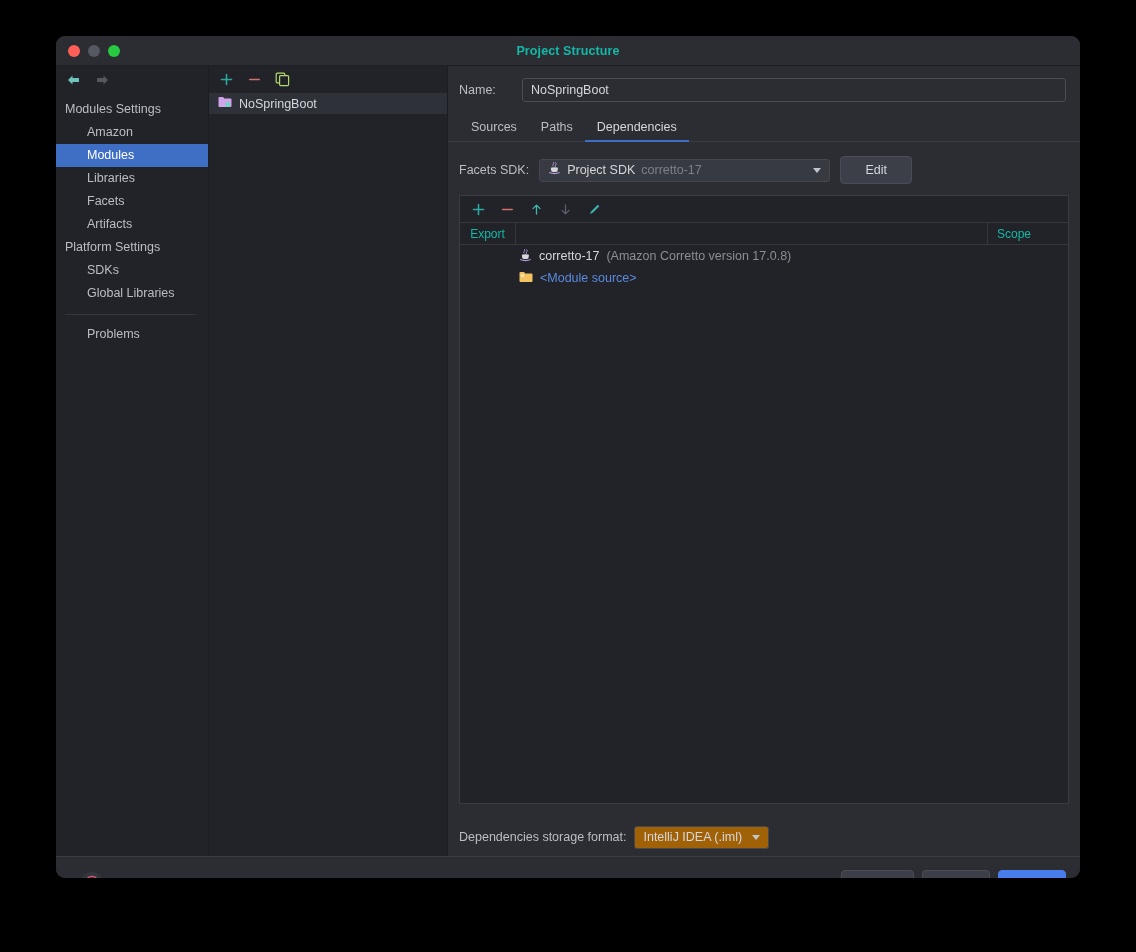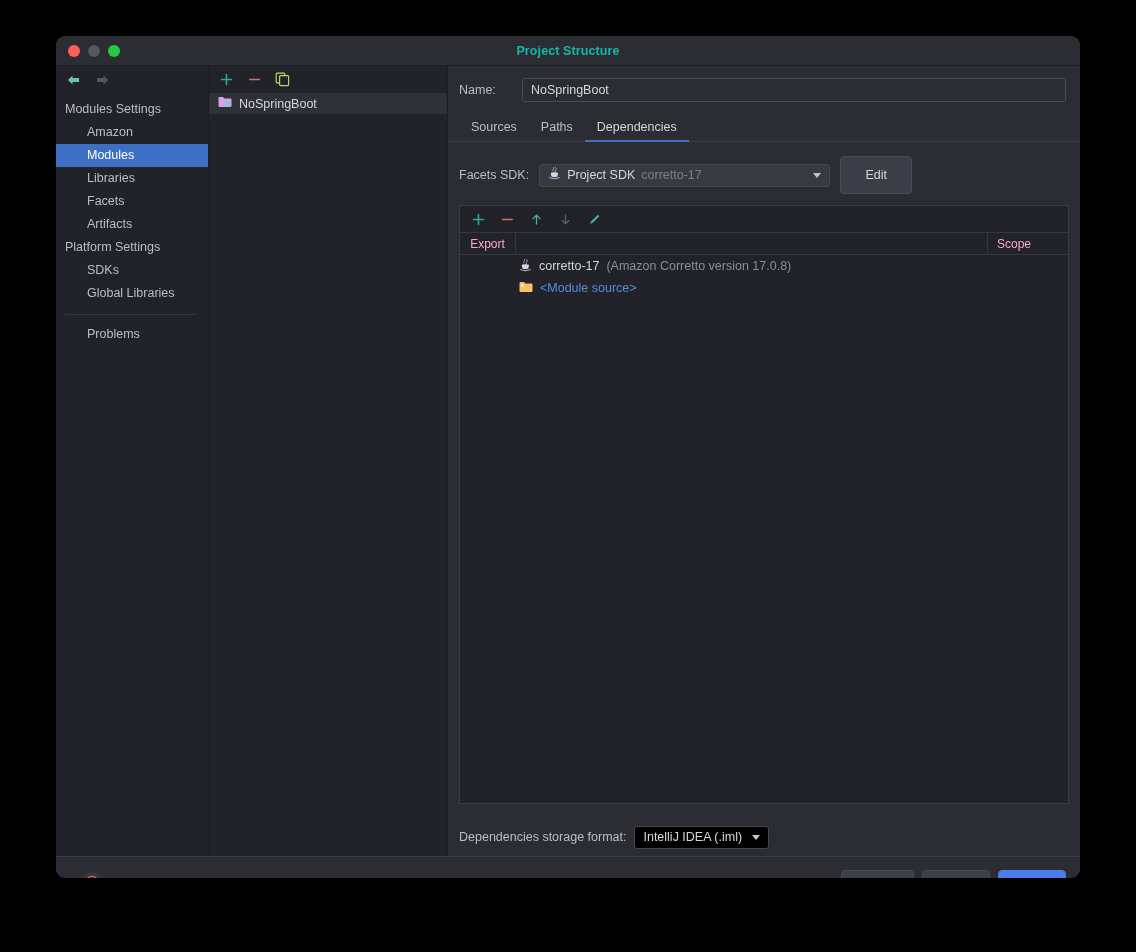--- a/index.html
+++ b/index.html
@@ -150,21 +150,21 @@
   .sdk-combo .txt { font-size: 12.5px; color: #d5d7db; white-space: nowrap; }
   .sdk-combo .dim { color: #7d8089; }
   .caret {
     position: absolute; right: 8px;
     width: 0; height: 0;
     border-left: 4.5px solid transparent;
     border-right: 4.5px solid transparent;
     border-top: 5px solid #c3c5ca;
   }
   .btn-edit {
-    height: 38px; min-width: 72px;
+    height: 28px; min-width: 72px;
     background: #3c3f47; border: 1px solid #4a4d56;
     border-radius: 4px;
     color: #d5d7db; font-size: 12.5px;
     display: flex; align-items: center; justify-content: center;
     font-family: "Liberation Sans", sans-serif;
   }
 
   
   #deptable {
     margin: 11px 11px 0 11px;
@@ -177,21 +177,21 @@
   #deptoolbar {
     height: 26px; display: flex; align-items: center;
     gap: 12px; padding-left: 10px;
     background: #212329;
   }
   .dep-head {
     display: flex; height: 23px; align-items: stretch;
     border-top: 1px solid #35373d;
     border-bottom: 1px solid #35373d;
     background: #212329;
-    font-size: 12px; color: #f9a8d4;
+    font-size: 12px; color: #14b8a6;
   }
   .dep-head .c-export { width: 56px; display:flex; align-items:center; justify-content:center; border-right: 1px solid #35373d;}
   .dep-head .c-name { flex: 1; border-right: 1px solid #35373d; }
   .dep-head .c-scope { width: 80px; display: flex; align-items: center; padding-left: 9px; }
 
   .dep-rows { flex: 1; min-height: 0; }
   .dep-row {
     display: flex; height: 22px; align-items: center;
     font-size: 12.5px; color: #d5d7db;
   }
@@ -213,21 +213,21 @@
 
   
   .store-row {
     display: flex; align-items: center;
     padding: 14px 16px 0 11px; gap: 8px;
     height: 52px;
   }
   .store-label { font-size: 12.5px; color: #bcbec4; }
   .store-combo {
     width: 135px; height: 23px;
-    background: #000000;
+    background: #a16207;
     border: 1px solid #45474f;
     border-radius: 3px;
     display: flex; align-items: center;
     padding-left: 8px; position: relative;
   }
   .store-combo .txt { font-size: 12.5px; color: #d5d7db; }
 
   
   #footer {
     height: 52px;

